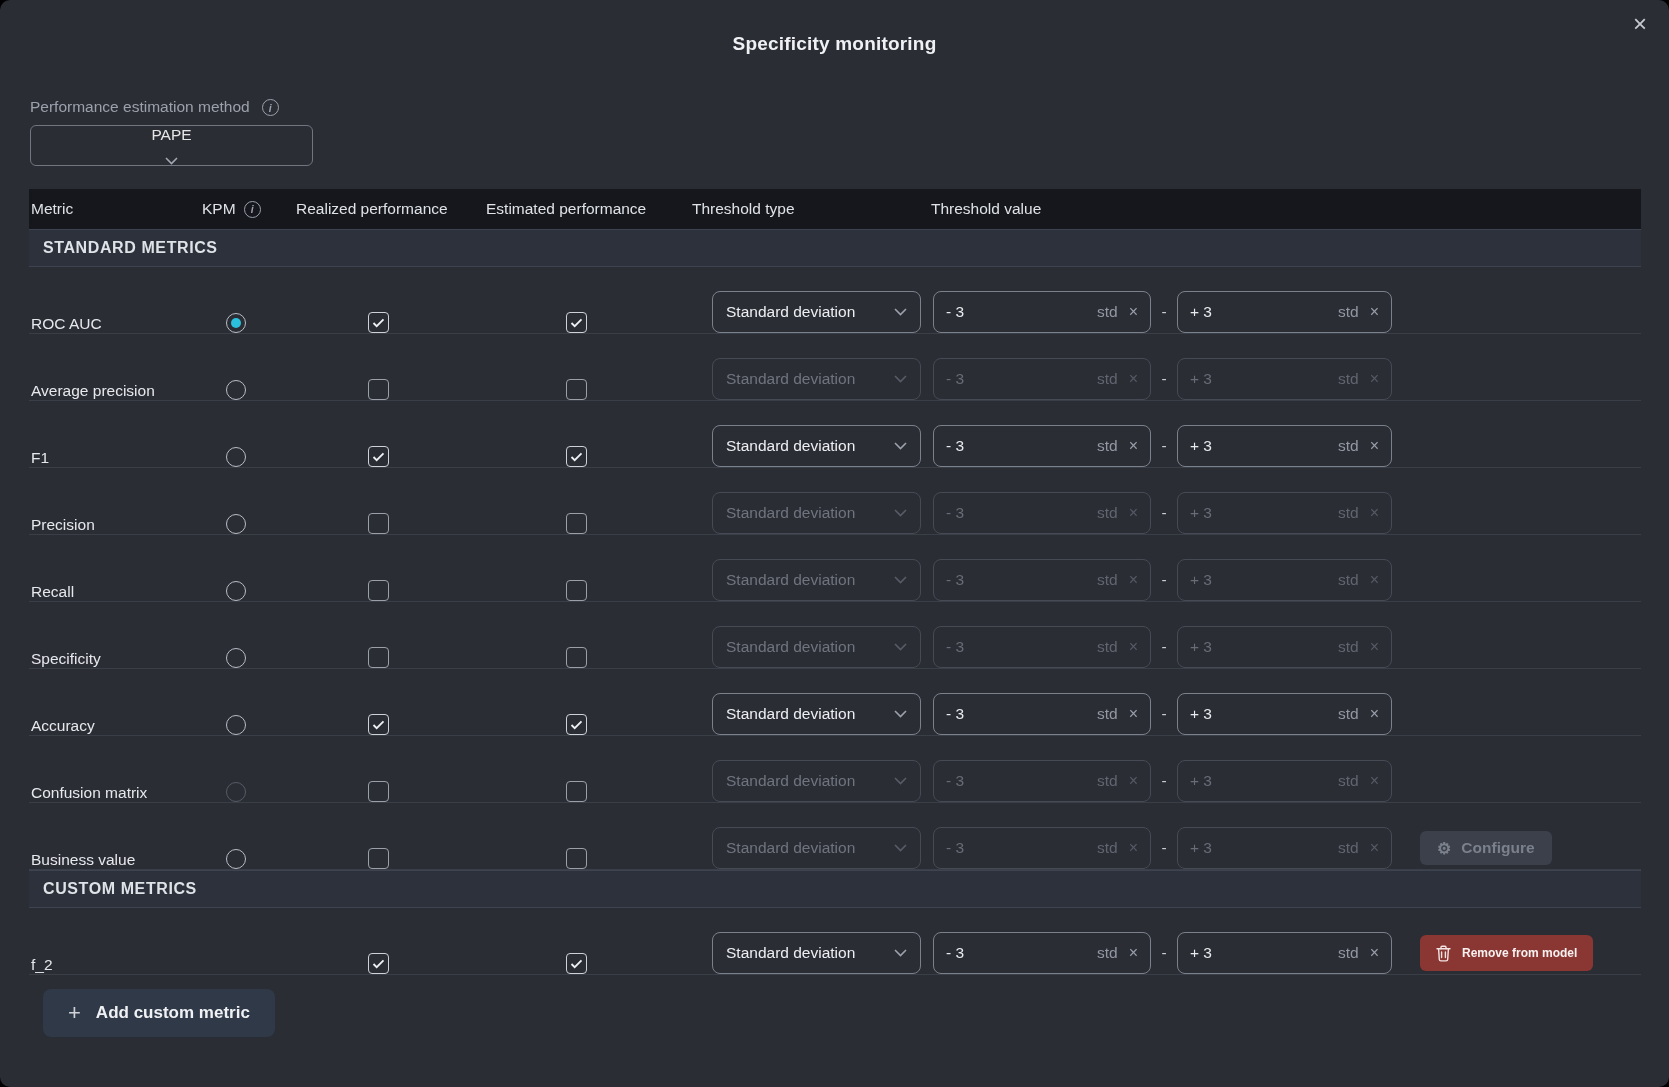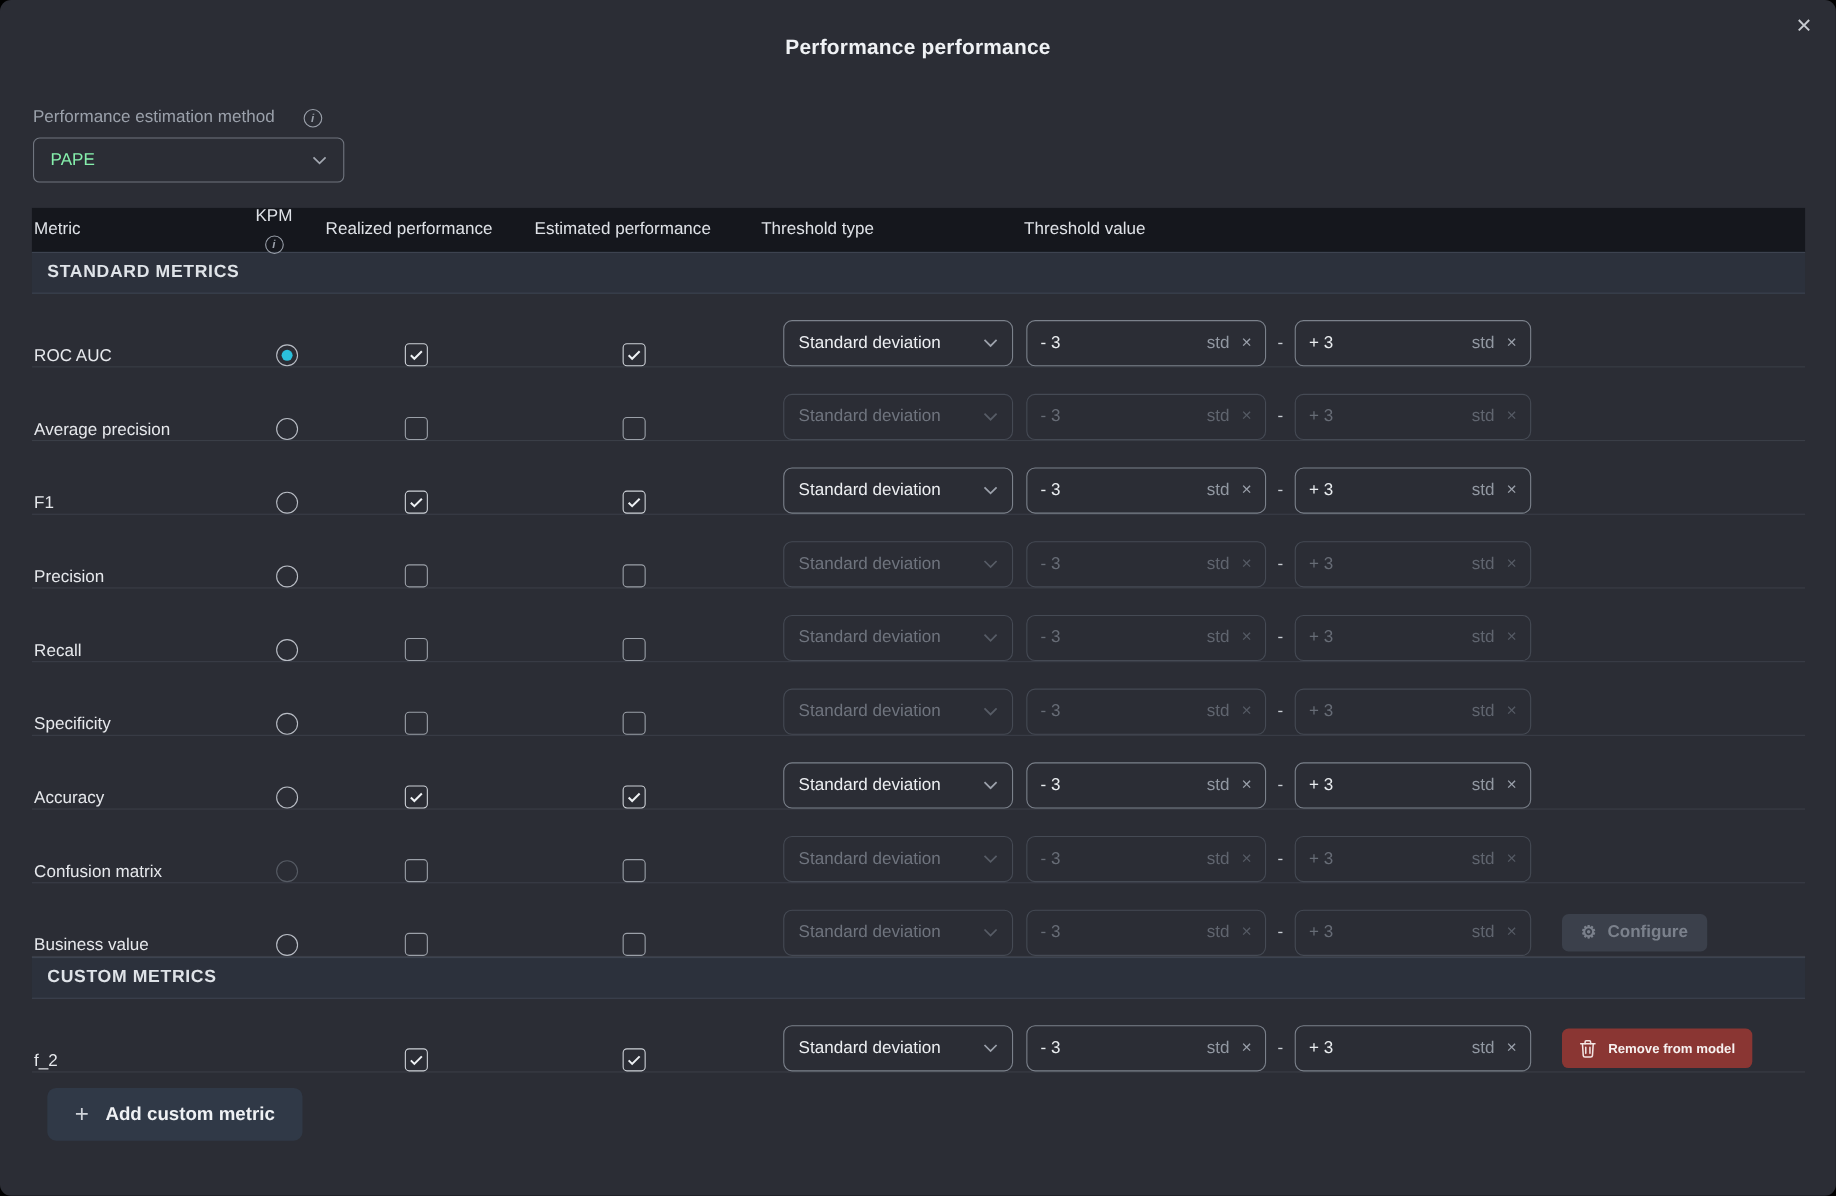--- a/index.html
+++ b/index.html
@@ -8,36 +8,36 @@
   .dialog { position:absolute; inset:0; background:#2b2d35; border-radius:10px; overflow:hidden; }
 
   
   .dialog-title { position:absolute; top:33px; left:0; right:0; text-align:center;
                   font-size:19px; font-weight:bold; color:#eff1f4; letter-spacing:.2px; }
   .close-btn { position:absolute; top:12px; right:22px; font-size:24px; line-height:1;
                color:#c6cad0; cursor:pointer; }
 
   
   .est-block { position:absolute; top:98px; left:30px; }
-  .est-label { display:flex; align-items:flex-end; gap:26px; font-size:15.5px; color:#9ba1ab; }
+  .est-label { display:flex; align-items:flex-end; gap:12px; font-size:15.5px; color:#9ba1ab; }
   .info-icon { width:17px; height:17px; border:1.3px solid #9ba1ab; border-radius:50%;
                display:inline-flex; align-items:center; justify-content:center;
                font-size:10.5px; color:#9ba1ab; font-style:italic; font-weight:bold; }
   .select { margin-top:9px; width:283px; height:41px; border:1px solid #70757f; border-radius:6px;
             display:flex; align-items:center; justify-content:space-between; padding:0 15px;
-            color:#86efac; font-size:15.5px; cursor:pointer; }
+            color:#e5e5e5; font-size:15.5px; cursor:pointer;flex-direction:column; }
   .chev { display:inline-flex; color:#a2a7b0; }
 
   
   .table { position:absolute; top:189px; left:29px; width:1612px; }
   .thead { display:flex; align-items:center; height:40px; background:#15171d;
            color:#dfe2e7; font-size:15.5px; }
   .cell { display:flex; align-items:center; }
   .c-metric { width:173px; padding-left:2px; }
-  .c-kpm    { width:94px; gap:8px;flex-direction:column; }
+  .c-kpm    { width:94px; gap:8px; }
   .c-real   { width:190px; }
   .c-est    { width:206px; }
   .c-type   { width:239px; }
   .c-val    { flex:1; }
 
   .section { height:38px; background:#2c313c; border-top:1px solid #3d4350; border-bottom:1px solid #3d4350;
              display:flex; align-items:center; padding-left:14px; color:#dfe3e8;
              font-size:16px; font-weight:bold; letter-spacing:.6px; }
 
   .row { display:flex; align-items:flex-end; height:67px; border-bottom:1px solid #3a3e47;
@@ -88,21 +88,21 @@
   .btn-add { margin:14px 0 0 14px; height:48px; padding:0 25px; background:#303947; border-radius:8px;
              display:inline-flex; align-items:center; gap:15px; color:#eff1f4;
              font-size:17px; font-weight:bold; cursor:pointer; }
   .plus { font-size:22px; font-weight:normal; color:#cfd3d9; }
 </style>
 </head>
 <body>
 
 <div class="dialog">
 
-  <div class="dialog-title">Performance performance</div>
+  <div class="dialog-title">Specificity monitoring</div>
   <div class="close-btn">×</div>
 
   <div class="est-block">
     <div class="est-label">
       <span>Performance estimation method</span>
       <span class="info-icon">i</span>
     </div>
     <div class="select">
       <span>PAPE</span>
       <span class="chev">

